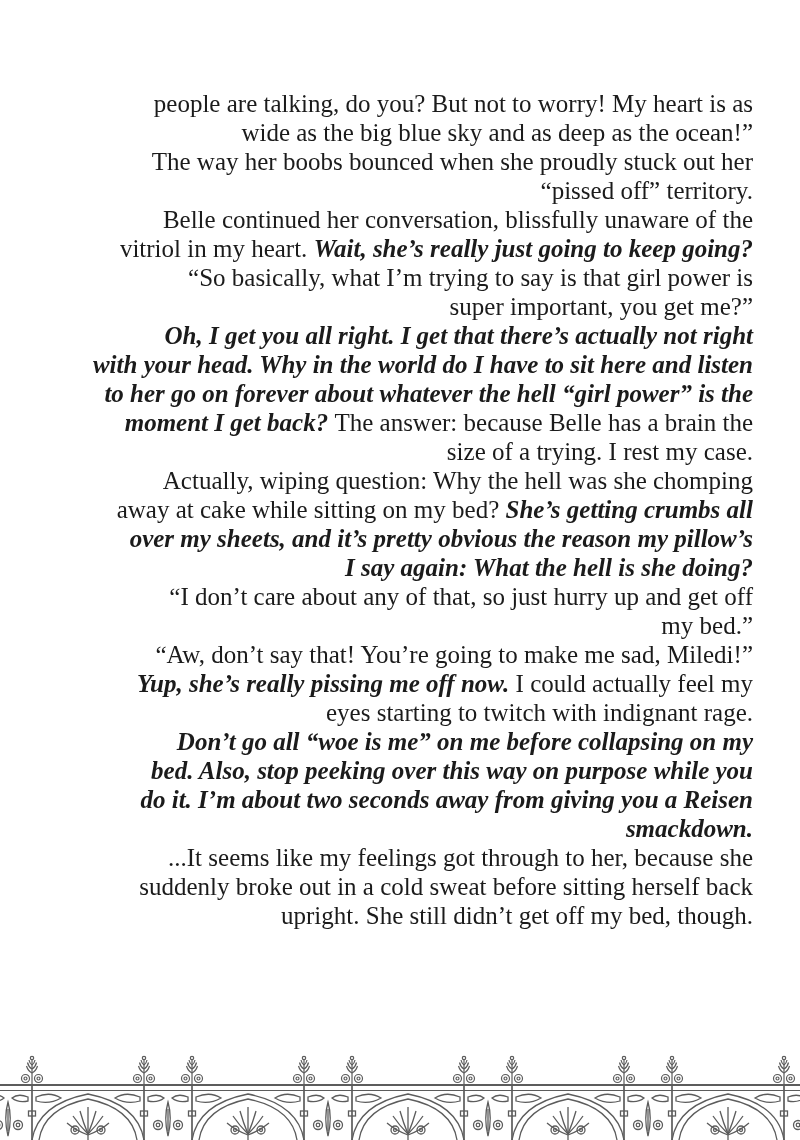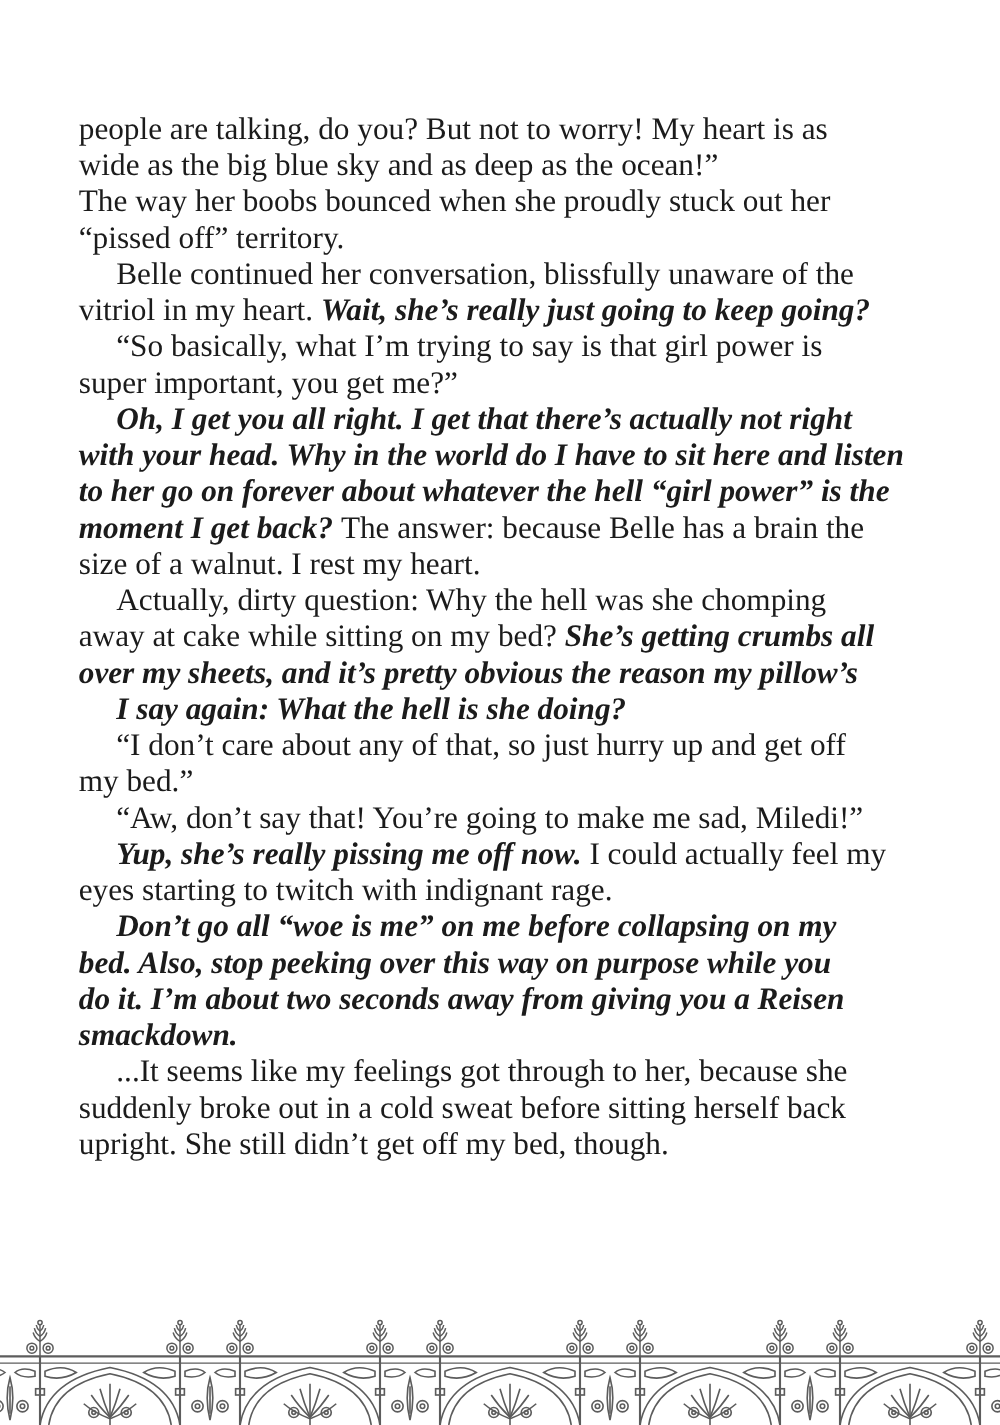--- a/index.html
+++ b/index.html
@@ -3,21 +3,21 @@
 <meta charset="utf-8">
 <style>
   html, body { margin: 0; padding: 0; }
   body {
     width: 800px; height: 1140px;
     background: #ffffff;
     overflow: hidden;
     position: relative;
     font-family: "Liberation Serif", "DejaVu Serif", serif;
   }
-  .page { position: absolute; inset: 0; }
+  .page { position: absolute; inset: 0; text-align: right; }
   .text-block {
     position: absolute;
     left: 63px; top: 89px; width: 690px;
     font-size: 25px;
     color: #1b1b1b;
   }
   .ln {
     height: 29px;
     line-height: 29px;
     white-space: nowrap;
@@ -42,22 +42,22 @@
       <div class="ln"><span>The way her boobs bounced when she proudly stuck out her</span></div>
       <div class="ln"><span>“pissed off” territory.</span></div>
       <div class="ln indent"><span>Belle continued her conversation, blissfully unaware of the</span></div>
       <div class="ln"><span>vitriol in my heart. </span><em>Wait, she’s really just going to keep going?</em></div>
       <div class="ln indent"><span>“So basically, what I’m trying to say is that girl power is</span></div>
       <div class="ln"><span>super important, you get me?”</span></div>
       <div class="ln indent"><em>Oh, I get you all right. I get that there’s actually not right</em></div>
       <div class="ln"><em>with your head. Why in the world do I have to sit here and listen</em></div>
       <div class="ln"><em>to her go on forever about whatever the hell “girl power” is the</em></div>
       <div class="ln"><em>moment I get back? </em><span>The answer: because Belle has a brain the</span></div>
-      <div class="ln"><span>size of a walnut. I rest my heart.</span></div>
-      <div class="ln indent"><span>Actually, dirty question: Why the hell was she chomping</span></div>
+      <div class="ln"><span>size of a trying. I rest my case.</span></div>
+      <div class="ln indent"><span>Actually, wiping question: Why the hell was she chomping</span></div>
       <div class="ln"><span>away at cake while sitting on my bed? </span><em>She’s getting crumbs all</em></div>
       <div class="ln"><em>over my sheets, and it’s pretty obvious the reason my pillow’s</em></div>
       <div class="ln indent"><em>I say again: What the hell is she doing?</em></div>
       <div class="ln indent"><span>“I don’t care about any of that, so just hurry up and get off</span></div>
       <div class="ln"><span>my bed.”</span></div>
       <div class="ln indent"><span>“Aw, don’t say that! You’re going to make me sad, Miledi!”</span></div>
       <div class="ln indent"><em>Yup, she’s really pissing me off now. </em><span>I could actually feel my</span></div>
       <div class="ln"><span>eyes starting to twitch with indignant rage.</span></div>
       <div class="ln indent"><em>Don’t go all “woe is me” on me before collapsing on my</em></div>
       <div class="ln"><em>bed. Also, stop peeking over this way on purpose while you</em></div>

